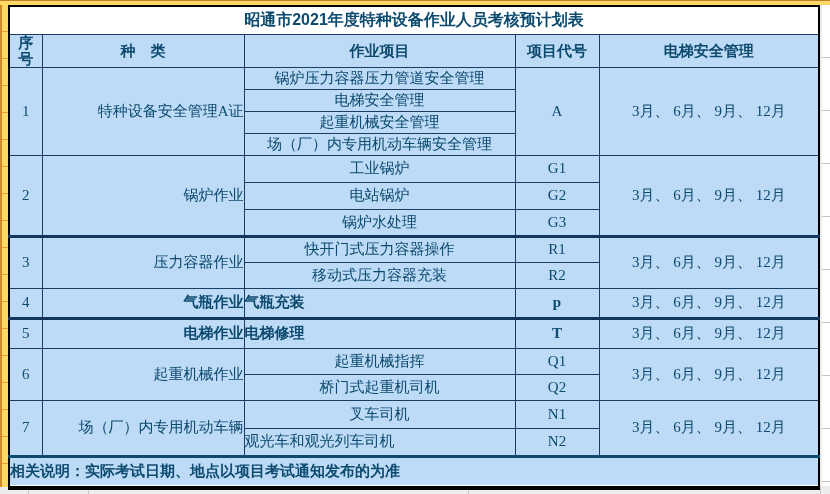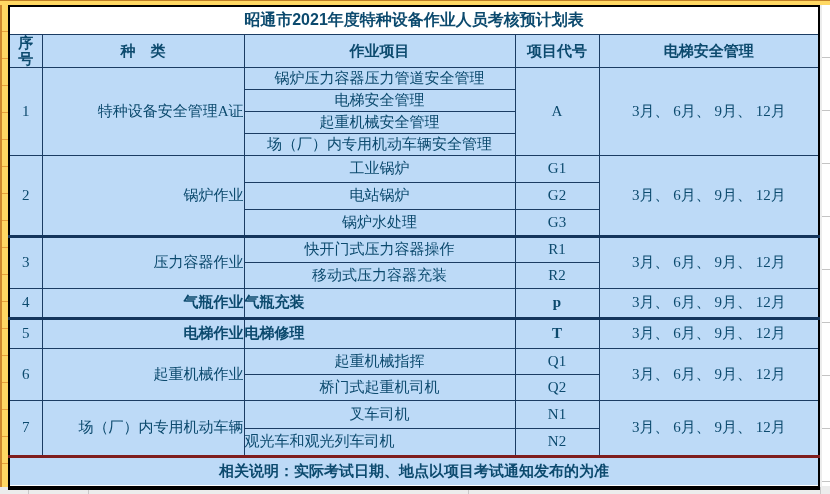--- a/index.html
+++ b/index.html
@@ -51,22 +51,22 @@
   td.project{text-align:center;padding-left:4px;}
   td.project.center{text-align:left;padding-left:0;}
   td.code{text-align:center;font-size:14px;}
   td.months{text-align:center;font-size:15px;}
   tr.bold-group td.category,tr.bold-group td.project,tr.bold-group td.code{
     font-weight:bold;
   }
   tr.thick-top td{border-top:3px solid #14355C;}
   tr.footer-row td{
     font-family:"Liberation Sans","DejaVu Sans",sans-serif;
-    font-weight:bold;font-size:15px;text-align:center;height:28px;
-    border-top:3px solid #7f1d1d;box-shadow:inset 0 -1px 0 #FFFFFF;
+    font-weight:bold;font-size:15px;text-align:left;height:28px;
+    border-top:3px solid #0c4a6e;box-shadow:inset 0 -1px 0 #FFFFFF;
   }
 </style>
 </head>
 <body>
 
 <div class="sheet">
 
   <div class="top-strip"></div>
   <div class="left-strip"></div>
   <div class="right-margin"></div>

